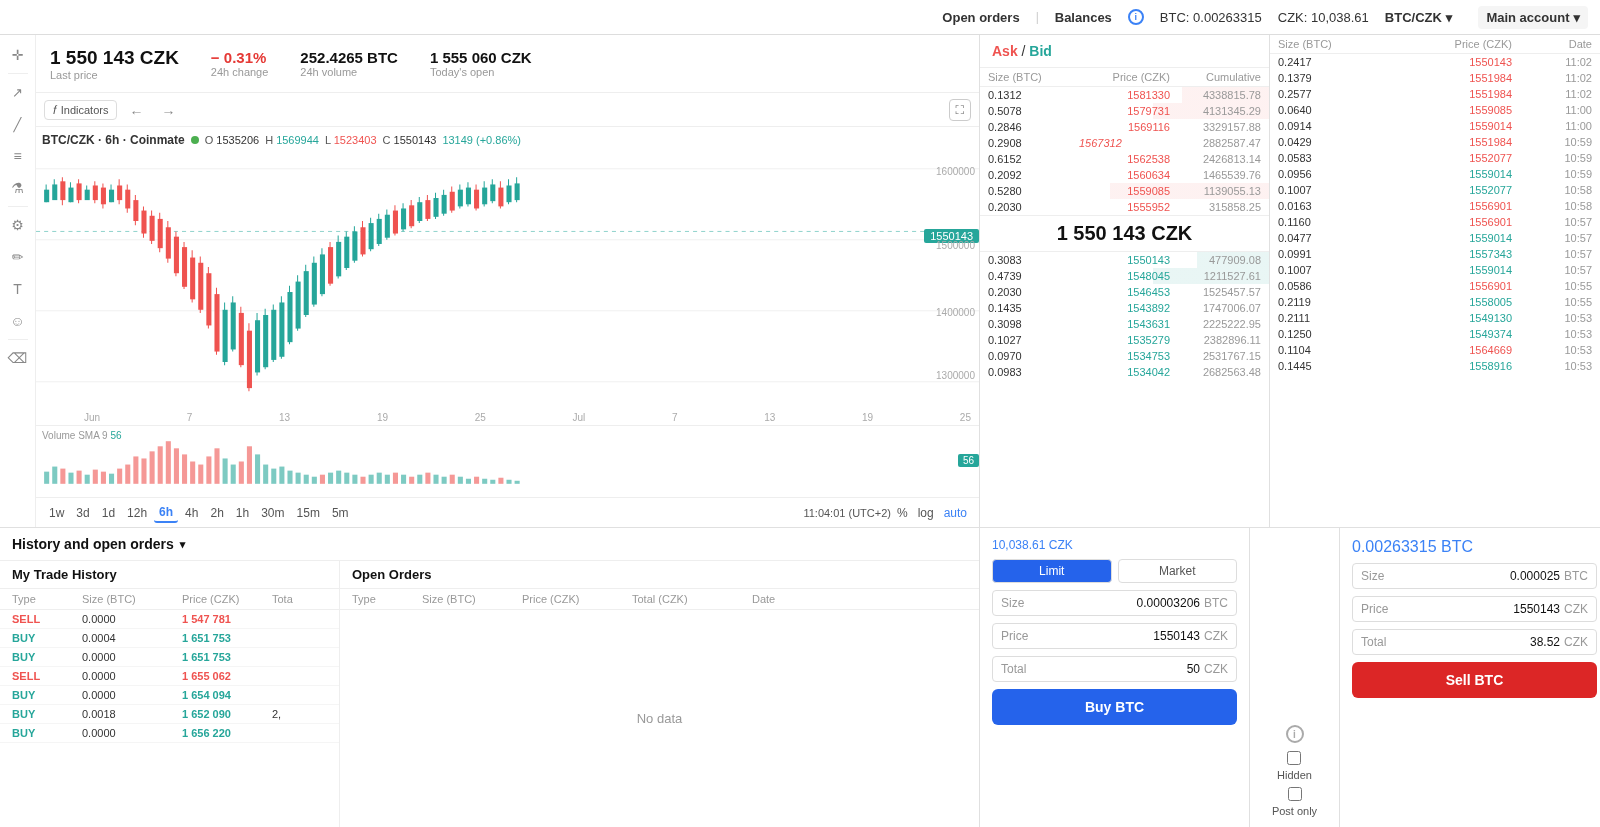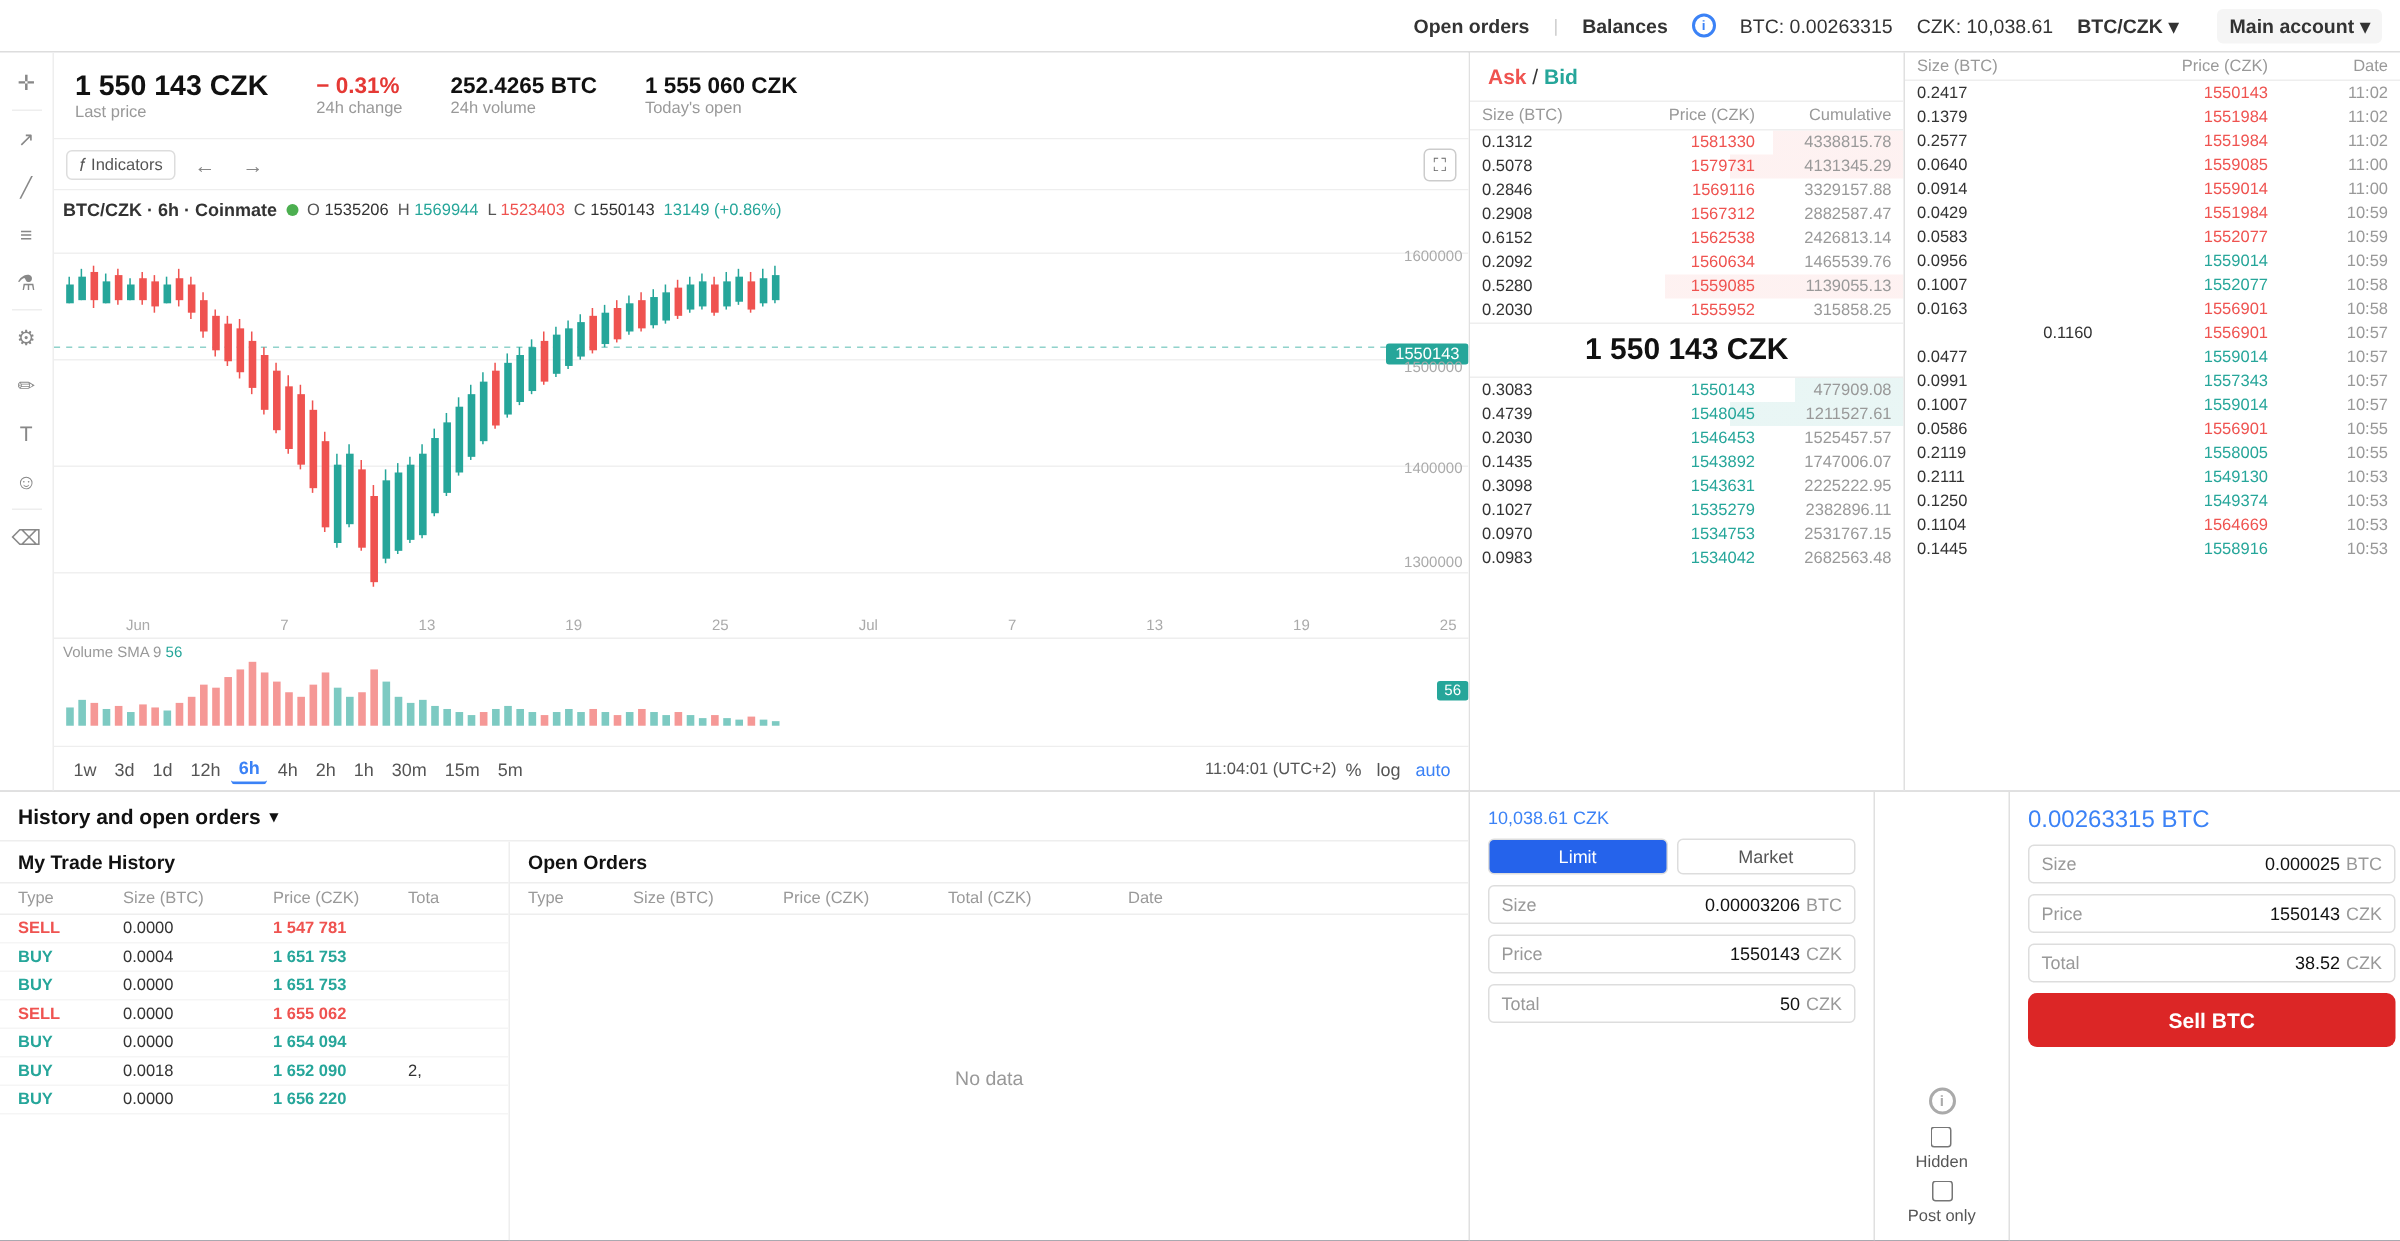--- a/index.html
+++ b/index.html
@@ -380,21 +380,21 @@
           <span style="text-align:right;color:#ef5350;">1579731</span>
           <span style="text-align:right;color:#999;">4131345.29</span>
       </div>
       <div style="display:grid;grid-template-columns:1fr 1fr 1fr;padding:2px 8px;font-size:11px;cursor:pointer;">
         <span style="text-align:left;color:#333;">0.2846</span>
           <span style="text-align:right;color:#ef5350;">1569116</span>
           <span style="text-align:right;color:#999;">3329157.88</span>
       </div>
       <div style="display:grid;grid-template-columns:1fr 1fr 1fr;padding:2px 8px;font-size:11px;cursor:pointer;">
         <span style="text-align:left;color:#333;">0.2908</span>
-          <span style="text-align:right;color:#ef5350;">1567312</span>
+          <span style="color:#ef5350;font-style:italic;">1567312</span>
           <span style="text-align:right;color:#999;">2882587.47</span>
       </div>
       <div style="display:grid;grid-template-columns:1fr 1fr 1fr;padding:2px 8px;font-size:11px;cursor:pointer;">
         <span style="text-align:left;color:#333;">0.6152</span>
           <span style="text-align:right;color:#ef5350;">1562538</span>
           <span style="text-align:right;color:#999;">2426813.14</span>
       </div>
       <div style="display:grid;grid-template-columns:1fr 1fr 1fr;padding:2px 8px;font-size:11px;cursor:pointer;">
         <span style="text-align:left;color:#333;">0.2092</span>
           <span style="text-align:right;color:#ef5350;">1560634</span>
@@ -509,21 +509,21 @@
         <span style="text-align:left;color:#333;">0.1007</span>
           <span style="text-align:right;color:#26a69a;">1552077</span>
           <span style="text-align:right;color:#999;">10:58</span>
       </div>
       <div style="display:grid;grid-template-columns:1fr 1fr 80px;padding:2px 8px;font-size:11px;cursor:pointer;">
         <span style="text-align:left;color:#333;">0.0163</span>
           <span style="text-align:right;color:#ef5350;">1556901</span>
           <span style="text-align:right;color:#999;">10:58</span>
       </div>
       <div style="display:grid;grid-template-columns:1fr 1fr 80px;padding:2px 8px;font-size:11px;cursor:pointer;">
-        <span style="text-align:right;color:#333;">0.1160</span>
+        <span style="text-align:left;color:#333;">0.1160</span>
           <span style="text-align:right;color:#ef5350;">1556901</span>
           <span style="text-align:right;color:#999;">10:57</span>
       </div>
       <div style="display:grid;grid-template-columns:1fr 1fr 80px;padding:2px 8px;font-size:11px;cursor:pointer;">
         <span style="text-align:left;color:#333;">0.0477</span>
           <span style="text-align:right;color:#26a69a;">1559014</span>
           <span style="text-align:right;color:#999;">10:57</span>
       </div>
       <div style="display:grid;grid-template-columns:1fr 1fr 80px;padding:2px 8px;font-size:11px;cursor:pointer;">
         <span style="text-align:left;color:#333;">0.0991</span>
@@ -664,20 +664,21 @@
       <input type="text" style="flex: 1 1 0%; border: none; outline: none; font-size: 12px; text-align: right; color: rgb(17, 17, 17);" value="1550143">
       <span style="color:#999;font-size:12px;">CZK</span>
     </div>
 
     <div style="display:flex;align-items:center;border:1px solid #ddd;border-radius:4px;padding:5px 8px;gap:4px;">
       <label style="color:#999;font-size:12px;flex:0 0 40px;">Total</label>
       <input type="text" style="flex: 1 1 0%; border: none; outline: none; font-size: 12px; text-align: right; color: rgb(17, 17, 17);" value="50">
       <span style="color:#999;font-size:12px;">CZK</span>
     </div>
 
+    <button style="background:#2563eb;color:#fff;border:none;border-radius:6px;padding:10px;font-size:14px;font-weight:600;cursor:pointer;width:100%;">Buy BTC</button>
   </div>
 
   <div style="flex:0 0 90px;background:#fff;border-top:1px solid #e0e0e0;border-right:1px solid #e0e0e0;display:flex;flex-direction:column;padding:10px 8px;gap:6px;align-items:center;justify-content:flex-end;">
     <div style="width:18px;height:18px;border-radius:50%;border:2px solid #aaa;display:flex;align-items:center;justify-content:center;color:#aaa;font-size:10px;font-weight:700;margin-bottom:2px;">i</div>
     <div style="display:flex;align-items:center;flex-direction:column;gap:4px;">
       <div style="display:flex;align-items:center;gap:4px;">
         <input type="checkbox" style="width: 14px; height: 14px; cursor: pointer;">
       </div>
       <span style="font-size:11px;color:#555;">Hidden</span>
     </div>

